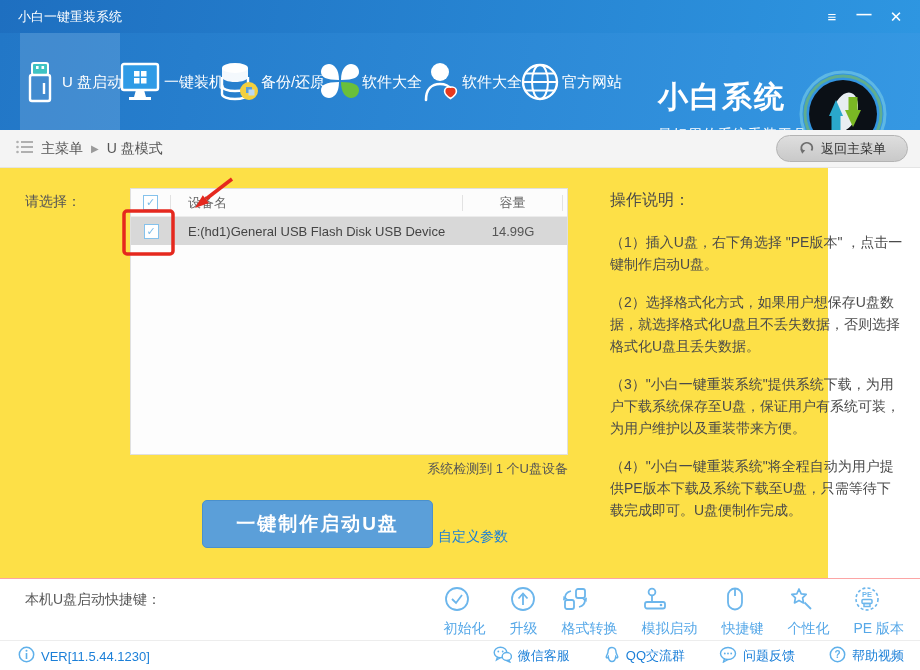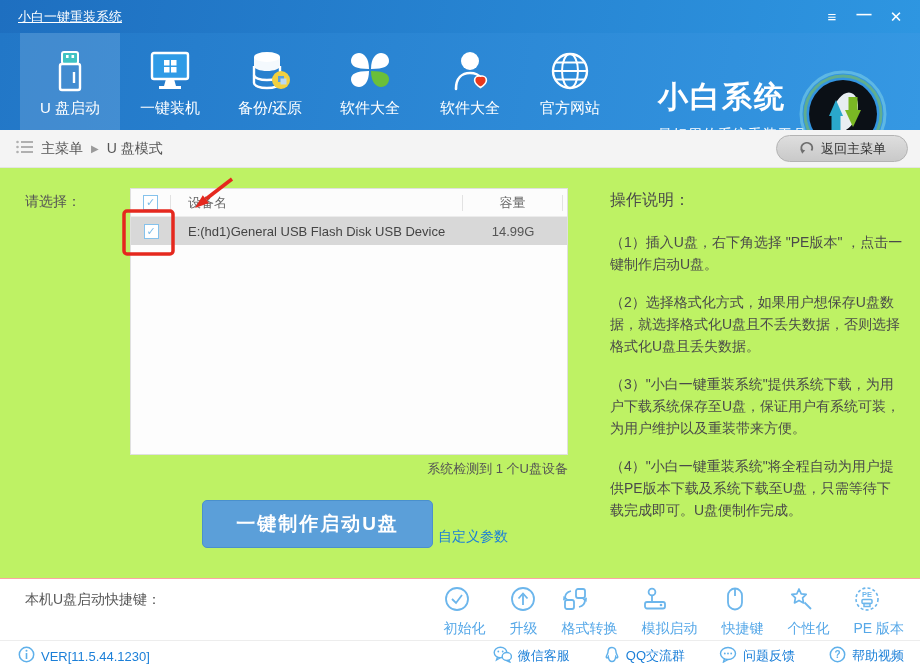--- a/index.html
+++ b/index.html
@@ -3,52 +3,52 @@
 <meta charset="utf-8">
 <style>
   * { margin:0; padding:0; box-sizing:border-box; }
   html,body { width:920px; height:670px; }
   body { font-family:"Liberation Sans","DejaVu Sans",sans-serif; background:#fff; overflow:hidden; }
   .app { position:relative; width:920px; height:670px; background:#fff; }
 
   
   .titlebar { position:absolute; top:0; left:0; width:920px; height:33px;
     background:linear-gradient(100deg,#1e6fc0 0%,#2e96e1 100%); display:flex; align-items:center; }
-  .titlebar .title { color:#fff; font-size:13px; margin-left:18px;text-decoration:underline; }
+  .titlebar .title { color:#fff; font-size:13px; margin-left:18px; }
   .win-controls { position:absolute; right:8px; top:0; height:33px; display:flex; align-items:center; }
   .win-btn { width:32px; height:33px; color:#fff; display:flex; align-items:center; justify-content:center;
     font-size:15px; cursor:pointer; }
   .win-btn.min span { position:relative; top:-3px; font-weight:bold; }
 
   
   .navbar { position:absolute; top:33px; left:0; width:920px; height:97px;
     background:linear-gradient(100deg,#2277c7 0%,#3598e3 100%); }
   .nav-items { position:absolute; left:20px; top:0; height:97px; display:flex; }
-  .nav-item { width:100px; height:97px; display:flex; flex-direction:column; align-items:center;
+  .nav-item { width:100px; height:97px; display:flex; flex-direction:row; align-items:center;
     justify-content:center; cursor:pointer; }
   .nav-item.selected { background:rgba(255,255,255,0.14); }
   .nav-item .nicon { height:52px; display:flex; align-items:center; justify-content:center; }
   .nav-item .nlabel { color:#fff; font-size:15px; margin-top:2px; white-space:nowrap; }
   .brand { position:absolute; left:658px; top:44px; color:#fff; }
   .brand-name { font-size:30px; font-weight:bold; letter-spacing:2px; }
   .brand-tag { font-size:14px; margin-top:8px; letter-spacing:1px; }
   .brand-logo { position:absolute; left:799px; top:37px; }
 
   
   .breadcrumb { position:absolute; top:130px; left:0; width:920px; height:38px; background:#f4f4f4;
     border-bottom:1px solid #e4e4e4; display:flex; align-items:center; }
   .crumb-left { display:flex; align-items:center; margin-left:16px; gap:8px; }
   .crumb-text { font-size:14px; color:#555; }
   .crumb-sep { font-size:10px; color:#9a9a9a; }
   .back-btn { position:absolute; right:12px; top:5px; width:132px; height:27px; border-radius:14px;
     background:linear-gradient(#dedede,#c9c9c9); border:1px solid #b3b3b3; display:flex; align-items:center;
     justify-content:center; gap:7px; font-size:13px; color:#333; cursor:pointer; }
 
   
-  .main { position:absolute; top:168px; left:0; width:920px; height:410px; background:#bef264; }
+  .main { position:absolute; top:168px; left:0; width:828px; height:410px; background:#fde047; }
   .select-label { position:absolute; left:25px; top:25px; font-size:14px; color:#555; }
 
   .device-table { position:absolute; left:130px; top:20px; width:438px; height:267px;
     border:1px solid #e0e0e0; background:#fdfdfd; }
   .t-header { display:flex; height:28px; align-items:center; border-bottom:1px solid #ececec; background:#fcfcfc; }
   .t-row { display:flex; height:28px; align-items:center; background:#d8d8d8; }
   .c-check { width:40px; display:flex; justify-content:center; }
   .c-device { width:292px; padding-left:17px; font-size:13px; color:#666; }
   .c-cap { width:100px; text-align:center; font-size:13px; color:#666; }
   .t-header .c-check, .t-header .c-device, .t-header .c-cap { border-right:1px solid #e2e2e2; height:16px;

